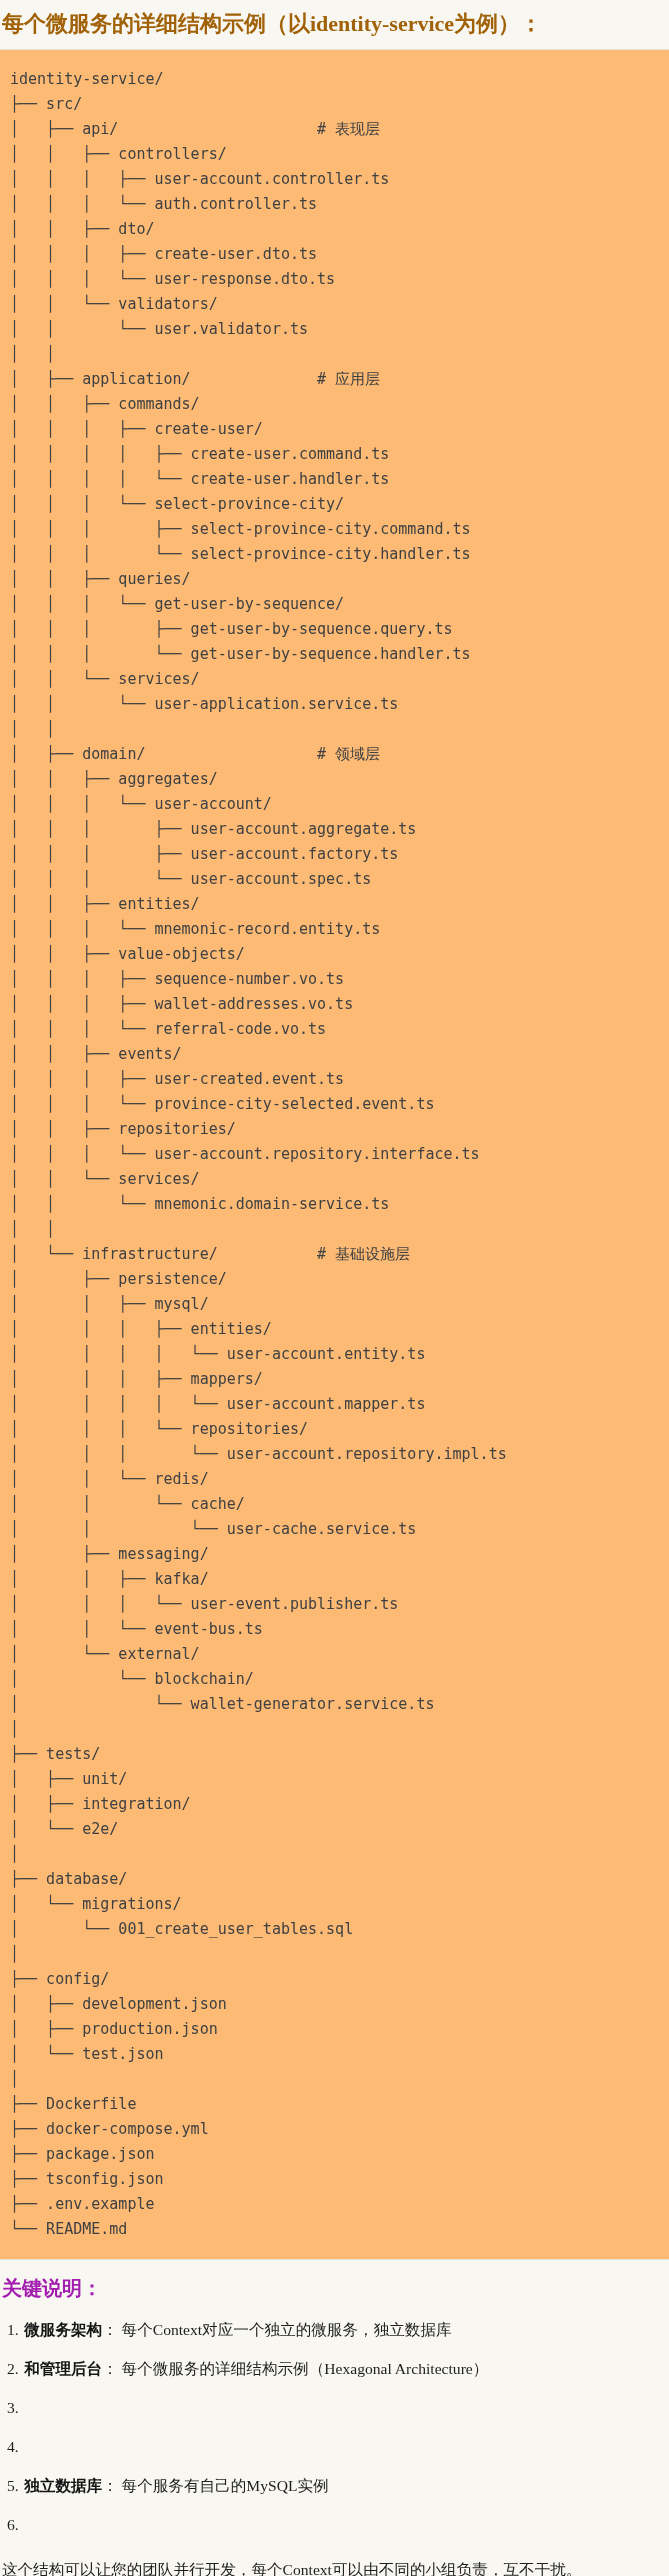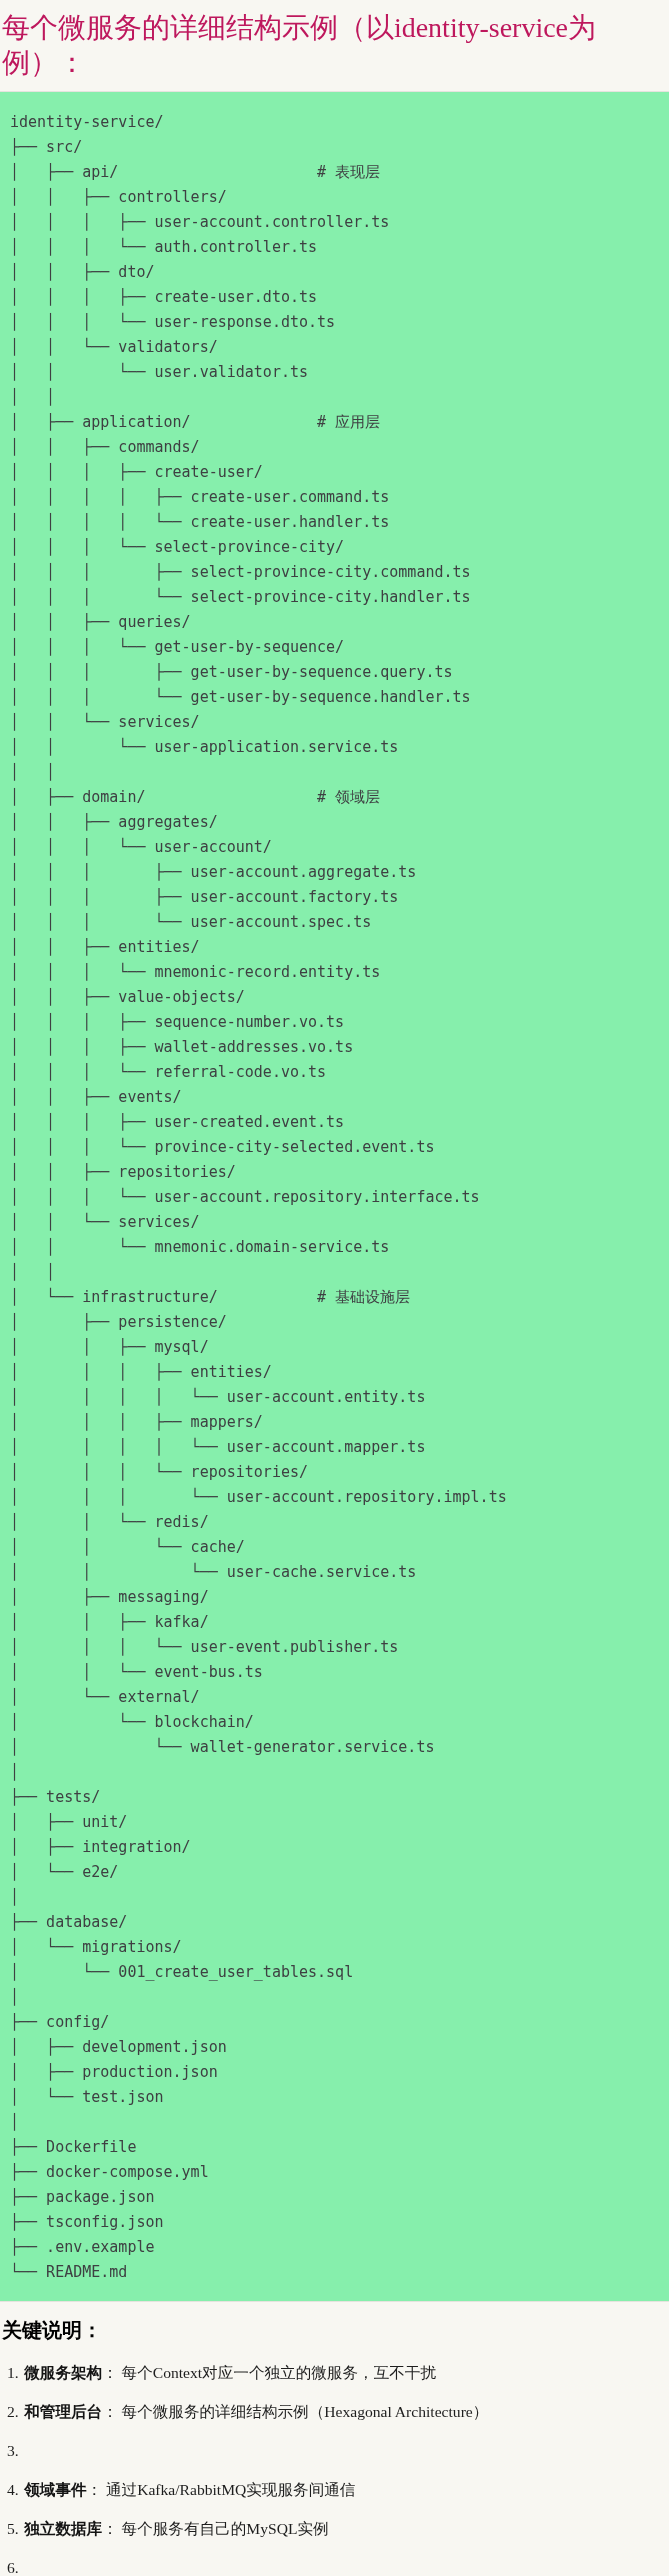--- a/index.html
+++ b/index.html
@@ -12,48 +12,48 @@
     font-family: "Liberation Serif", serif;
     color: #1e1e1e;
     min-height: 2576px;
     box-sizing: border-box;
   }
   .doc-header {
     padding: 10px 3.8px 11.3px 1.9px;
   }
   .page-title {
     margin: 0;
-    font-size: 28px;
+    font-size: 22px;
     line-height: 1.25;
-    font-weight: 400;
-    color: #be185d;
+    font-weight: 700;
+    color: #a16207;
   }
   .code-block {
-    background: #86efac;
+    background: #fdba74;
     border-top: 0.6px solid #e5e4de;
     border-bottom: 0.6px solid #e5e4de;
     padding: 17.5px 7.5px 16.3px 10px;
     overflow: hidden;
   }
   .tree-text {
     margin: 0;
     font-family: "DejaVu Sans Mono", monospace;
     font-size: 15px;
     line-height: 25px;
     color: #3e4042;
     white-space: pre;
   }
   .notes {
     padding: 15px 3.8px 0 1.9px;
   }
   .notes-heading {
     margin: 0 0 17.5px 0;
     font-size: 20px;
     font-weight: 700;
-    color: #000000;
+    color: #a21caf;
     line-height: 1.3;
   }
   .note-item {
     display: flex;
     align-items: baseline;
     font-size: 15.6px;
     line-height: 24px;
     margin: 0 0 15px 5px;
   }
   .note-num {
@@ -170,35 +170,34 @@
 ├── tsconfig.json
 ├── .env.example
 └── README.md</pre>
 </div>
 
 <div class="notes">
   <h2 class="notes-heading">关键说明：</h2>
 
   <div class="note-item">
     <span class="note-num">1.</span>
-    <span><span class="note-label">微服务架构</span><span class="note-sep">：</span><span>每个Context对应一个独立的微服务，互不干扰</span></span>
+    <span><span class="note-label">微服务架构</span><span class="note-sep">：</span><span>每个Context对应一个独立的微服务，独立数据库</span></span>
   </div>
 
   <div class="note-item">
     <span class="note-num">2.</span>
     <span><span class="note-label">和管理后台</span><span class="note-sep">：</span><span>每个微服务的详细结构示例（Hexagonal Architecture）</span></span>
   </div>
 
   <div class="note-item">
     <span class="note-num">3.</span>
   </div>
 
   <div class="note-item">
     <span class="note-num">4.</span>
-    <span><span class="note-label">领域事件</span><span class="note-sep">：</span><span>通过Kafka/RabbitMQ实现服务间通信</span></span>
   </div>
 
   <div class="note-item">
     <span class="note-num">5.</span>
     <span><span class="note-label">独立数据库</span><span class="note-sep">：</span><span>每个服务有自己的MySQL实例</span></span>
   </div>
 
   <div class="note-item">
     <span class="note-num">6.</span>
   </div>

